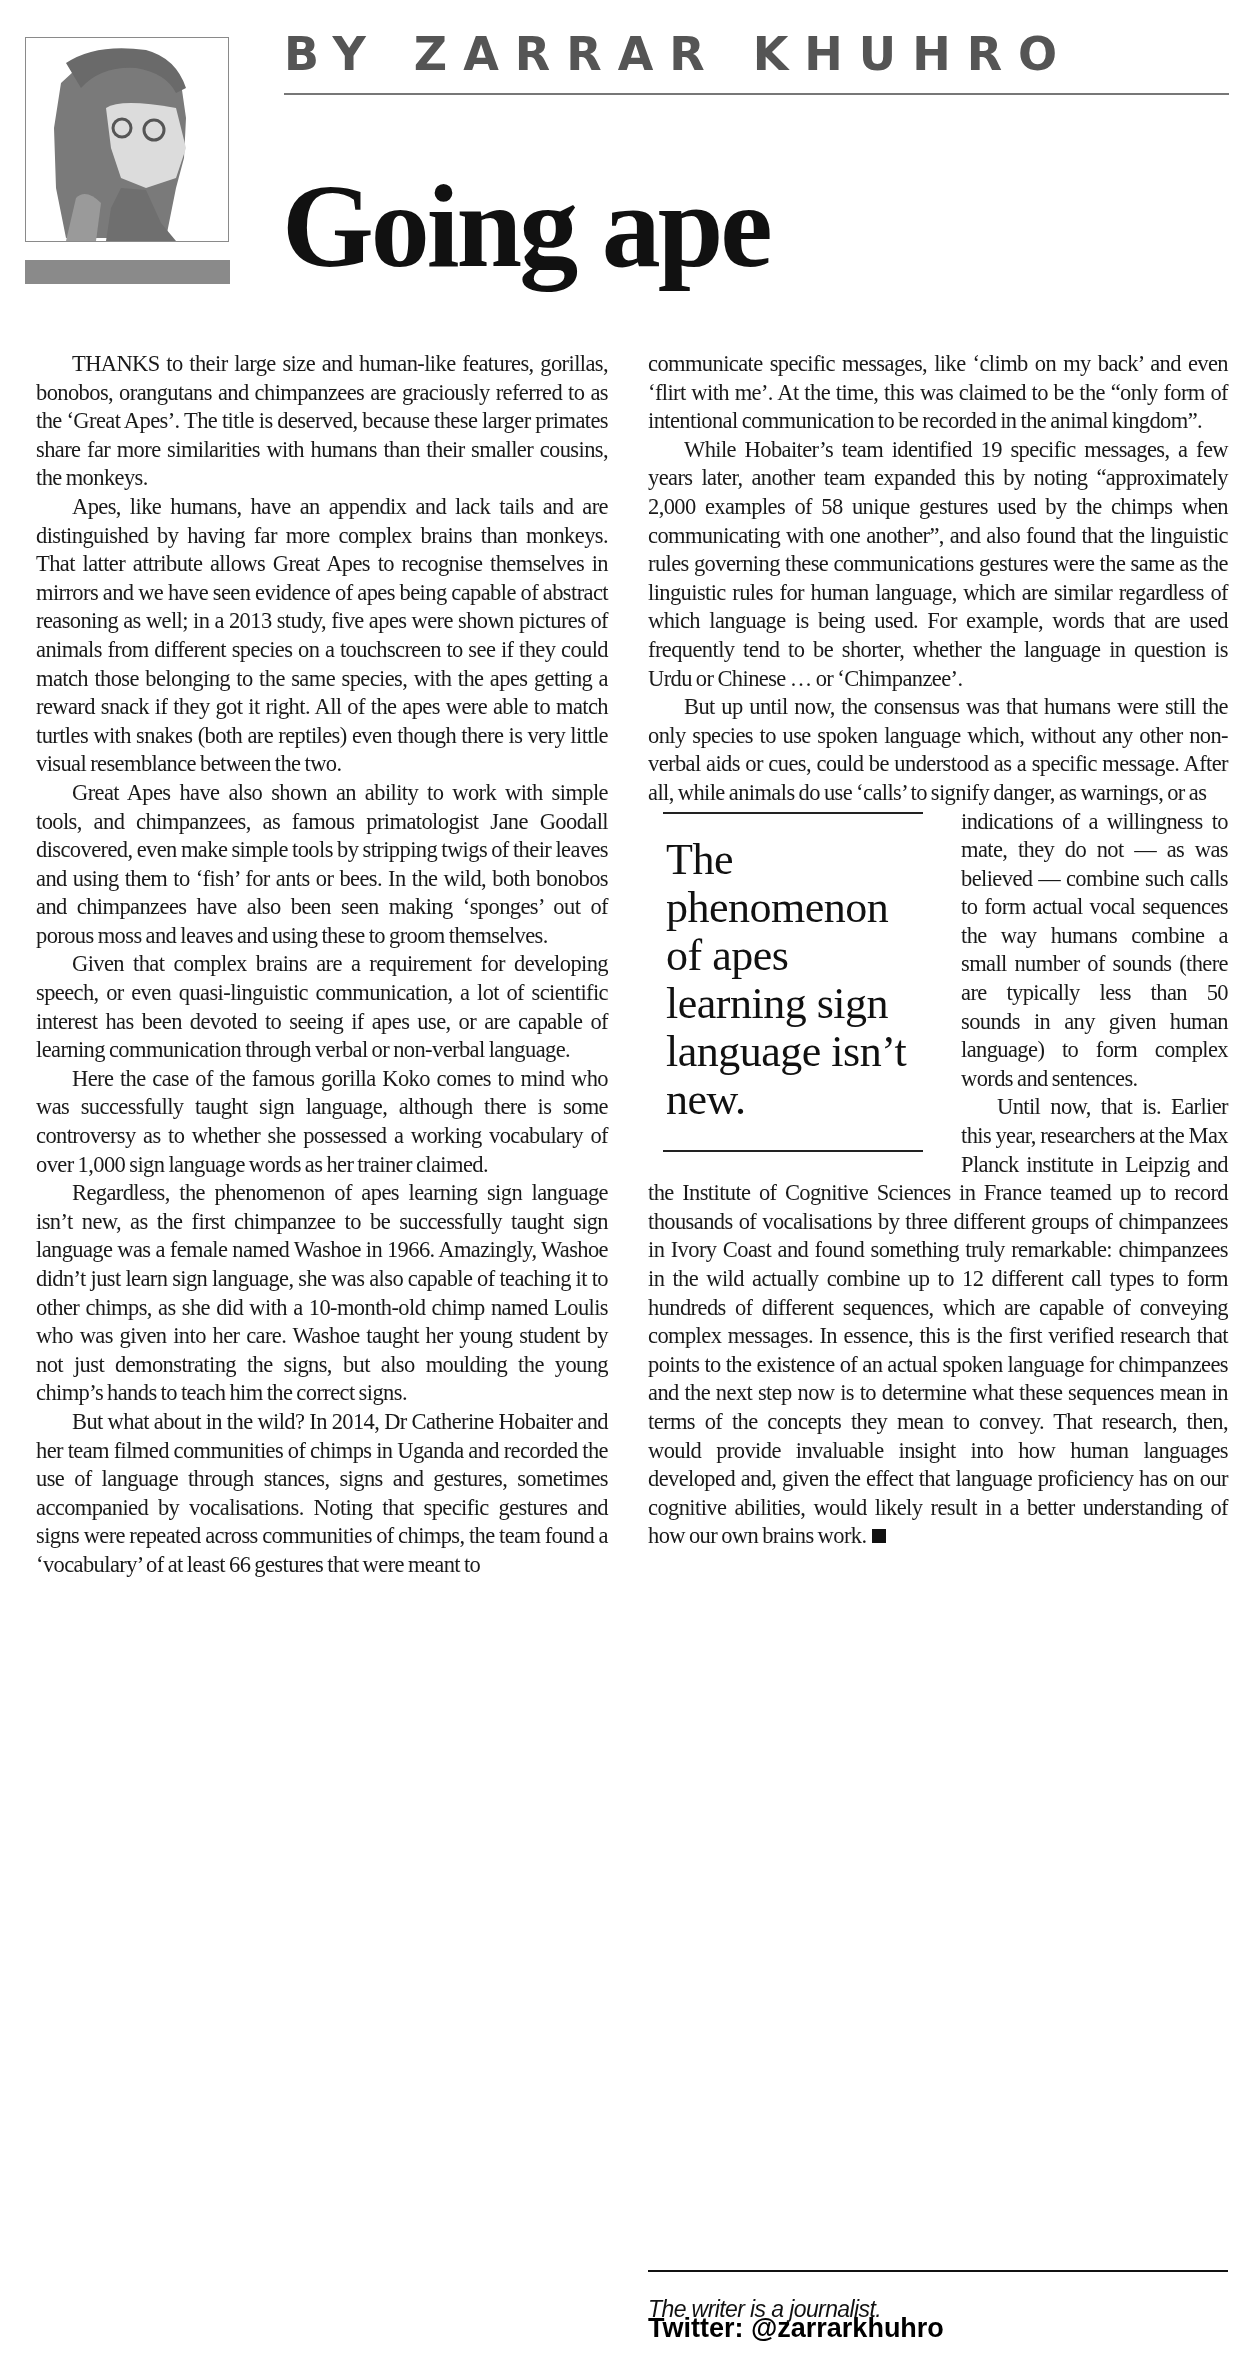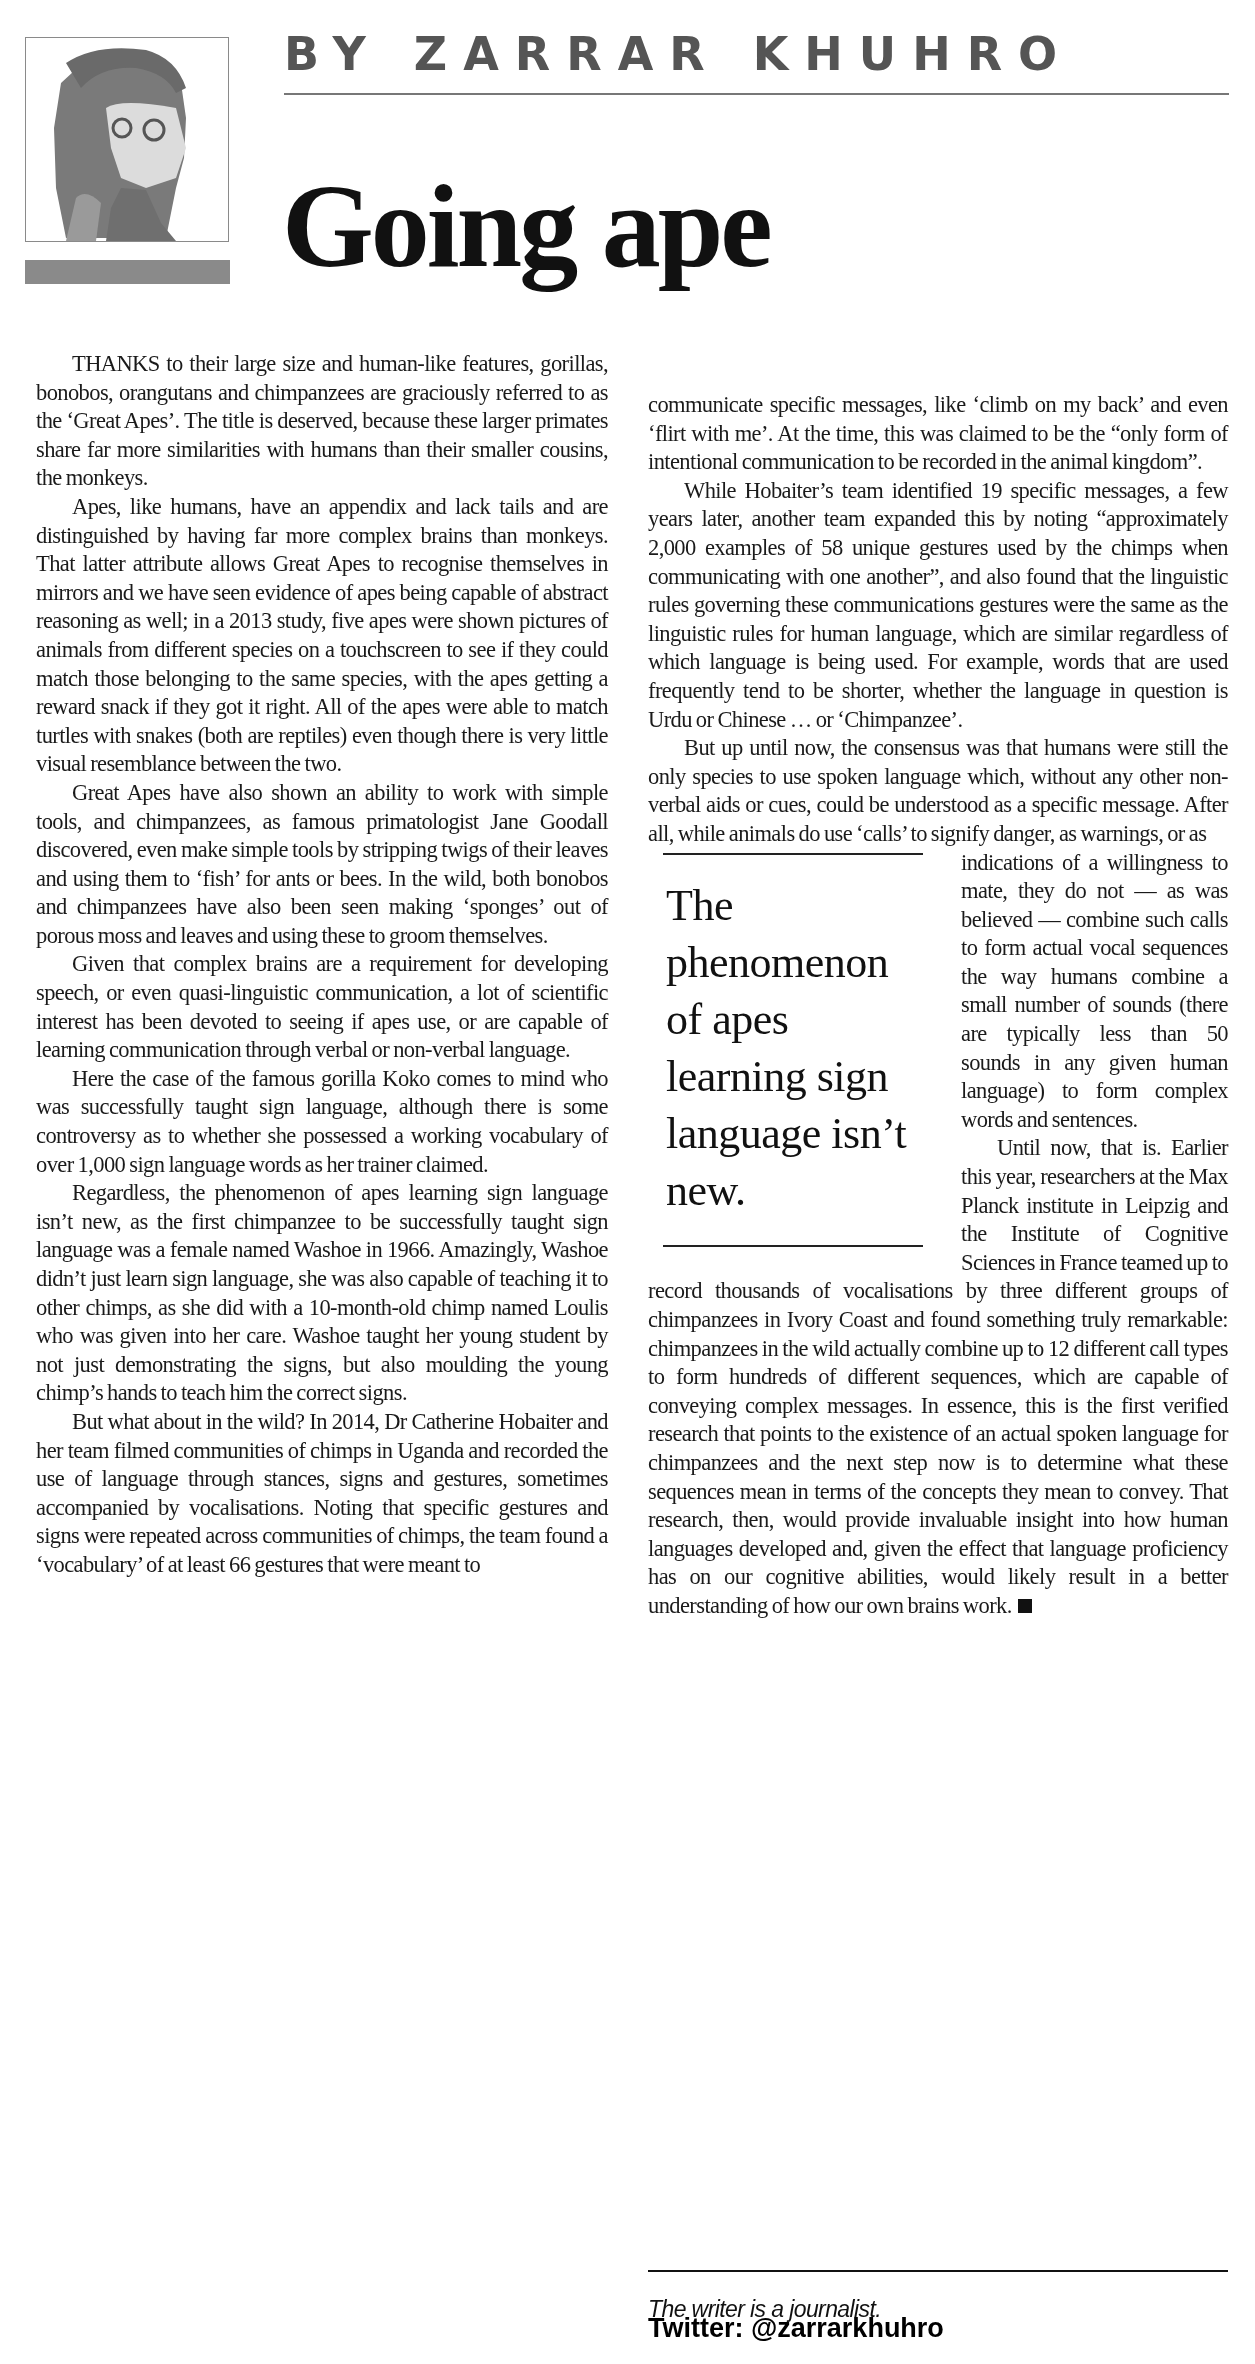--- a/index.html
+++ b/index.html
@@ -21,28 +21,28 @@
     font-family: "Liberation Serif", serif; font-weight: bold; font-size: 118px;
     letter-spacing: -3px; color: #111; line-height: 1;
   }
   .col {
     position: absolute; top: 350px;
     font-family: "DejaVu Serif", serif; font-size: 22.5px; line-height: 28.6px;
     text-align: justify; color: #1a1a1a; letter-spacing: -0.6px; word-spacing: -1px;
     hyphens: manual;
   }
   .col-left { left: 36px; width: 572px; }
-  .col-right { left: 648px; width: 580px; margin-top: 41px; }
+  .col-right { left: 648px; width: 580px; }
   .col p { margin: 0; text-indent: 36px; font-family: Liberation Serif, serif; }
   .pull {
     float: left; width: 265px; margin: 4px 28px 6px 0; padding: 0 10px;
   }
   .pull-rule { height: 2px; background: #222; width: 260px; margin-left: 5px; }
   .pull-text {
-    font-family: "Liberation Serif", serif; font-size: 44px; line-height: 57px;
+    font-family: "Liberation Serif", serif; font-size: 44px; line-height: 48px;
     text-align: left; color: #111; letter-spacing: -0.5px; word-spacing: 0; margin: 22px 0 26px 8px;
   }
   .end-mark { display: inline-block; width: 14px; height: 14px; background: #111; margin-left: 6px; vertical-align: 0px; }
   .footer-rule { position: absolute; left: 648px; top: 2270px; width: 580px; height: 2px; background: #111; }
   .footer-note {
     position: absolute; left: 648px; top: 2282px;
     font-family: "Liberation Sans", sans-serif; font-style: italic; font-size: 23px; color: #111; letter-spacing: -0.6px; margin-top: 14px;
   }
   .footer-twitter {
     position: absolute; left: 648px; top: 2313px;

